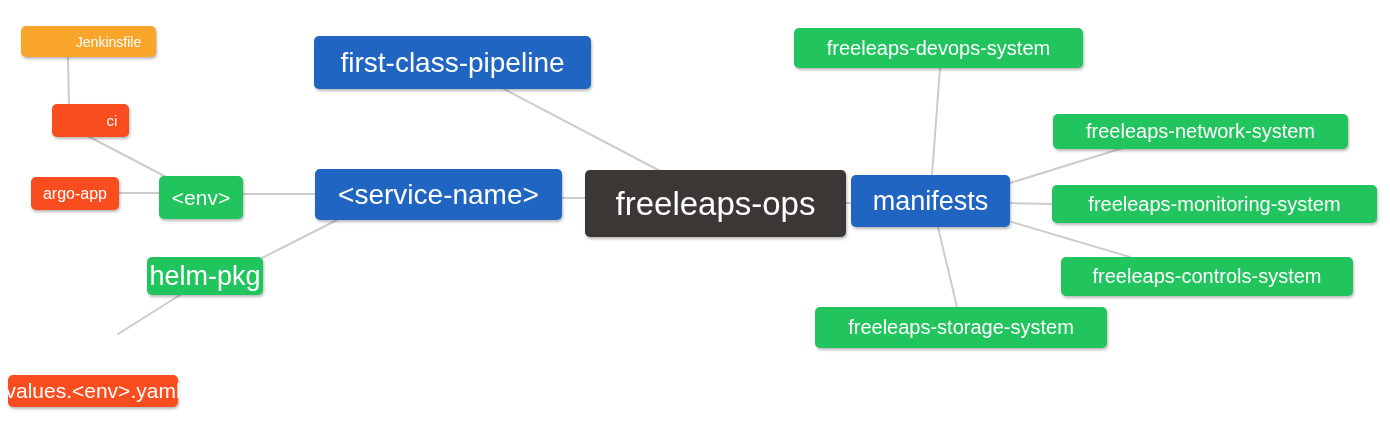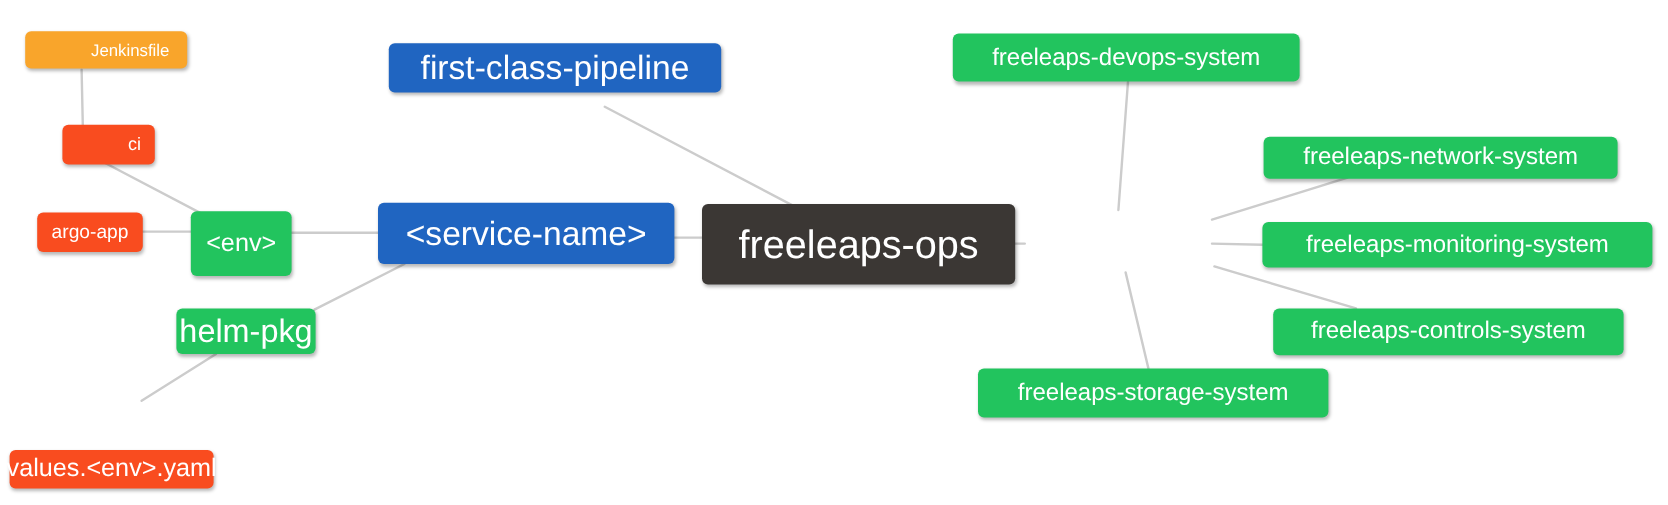--- a/index.html
+++ b/index.html
@@ -24,24 +24,24 @@
   }
   .bg-blue{background:#2065C1;}
   .bg-green{background:#22C45E;justify-content:center;}
   .bg-orange{background:#F9A52B;}
   .bg-red{background:#F94C1F;}
   .bg-dark{background:#3B3734;text-align:right;}
 
   .n-jenkinsfile{left:21px;top:26px;width:95px;height:31px;font-size:14px;padding-left:40px;}
   .n-ci{left:52px;top:104px;width:34px;height:33px;font-size:15px;padding-left:43px;}
   .n-argo-app{left:31px;top:177px;width:88px;height:33px;font-size:16px;}
-  .n-env{left:159px;top:176px;width:84px;height:54px;font-size:21px;}
+  .n-env{left:159px;top:176px;width:84px;height:43px;font-size:21px;}
   .n-helm-pkg{left:147px;top:257px;width:116px;height:38px;font-size:27px;}
   .n-values{left:8px;top:333px;width:170px;height:32px;font-size:21px;margin-top:42px;}
-  .n-pipeline{left:324px;top:36px;width:277px;height:41px;font-size:28px;}
+  .n-pipeline{left:314px;top:36px;width:277px;height:53px;font-size:28px;}
   .n-service{left:315px;top:169px;width:247px;height:51px;font-size:28px;}
   .n-ops{left:585px;top:170px;width:261px;height:67px;font-size:33px;}
   .n-manifests{left:851px;top:175px;width:159px;height:52px;font-size:27px;}
   .n-devops{left:794px;top:28px;width:289px;height:40px;font-size:20px;}
   .n-network{left:1053px;top:114px;width:295px;height:35px;font-size:20px;}
   .n-monitoring{left:1052px;top:185px;width:325px;height:38px;font-size:20px;}
   .n-controls{left:1061px;top:257px;width:292px;height:39px;font-size:20px;}
   .n-storage{left:815px;top:307px;width:292px;height:41px;font-size:20px;}
 </style>
 </head>
@@ -95,20 +95,23 @@
   </div>
 
   <div class="node bg-blue n-service">
     <span>&lt;service-name&gt;</span>
   </div>
 
   <div class="node bg-dark n-ops">
     <span>freeleaps-ops</span>
   </div>
 
+  <div class="node bg-blue n-manifests">
+    <span>manifests</span>
+  </div>
 
   <div class="node bg-green n-devops">
     <span>freeleaps-devops-system</span>
   </div>
 
   <div class="node bg-green n-network">
     <span>freeleaps-network-system</span>
   </div>
 
   <div class="node bg-green n-monitoring">

